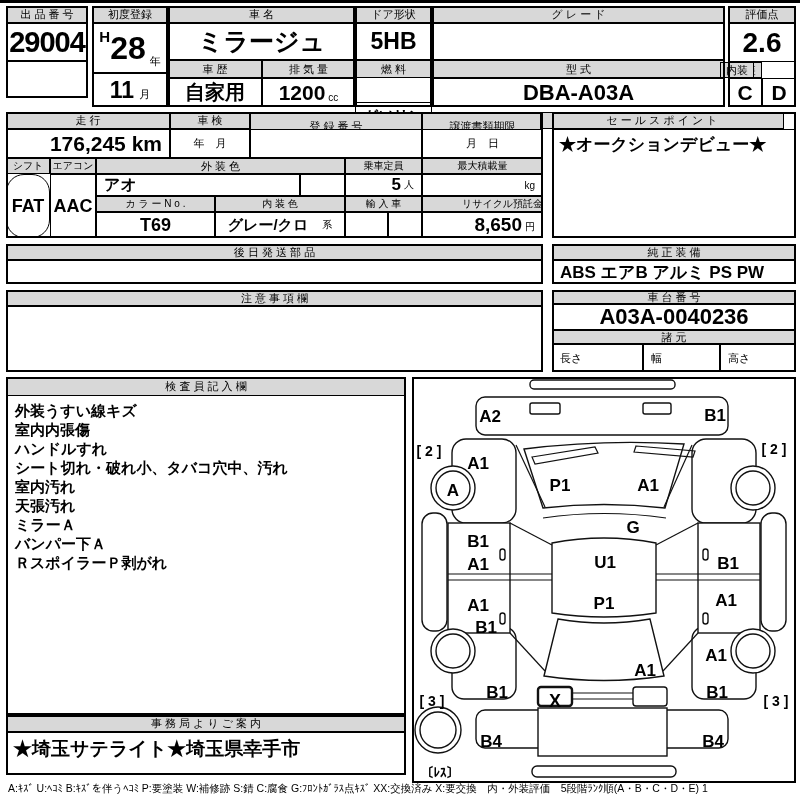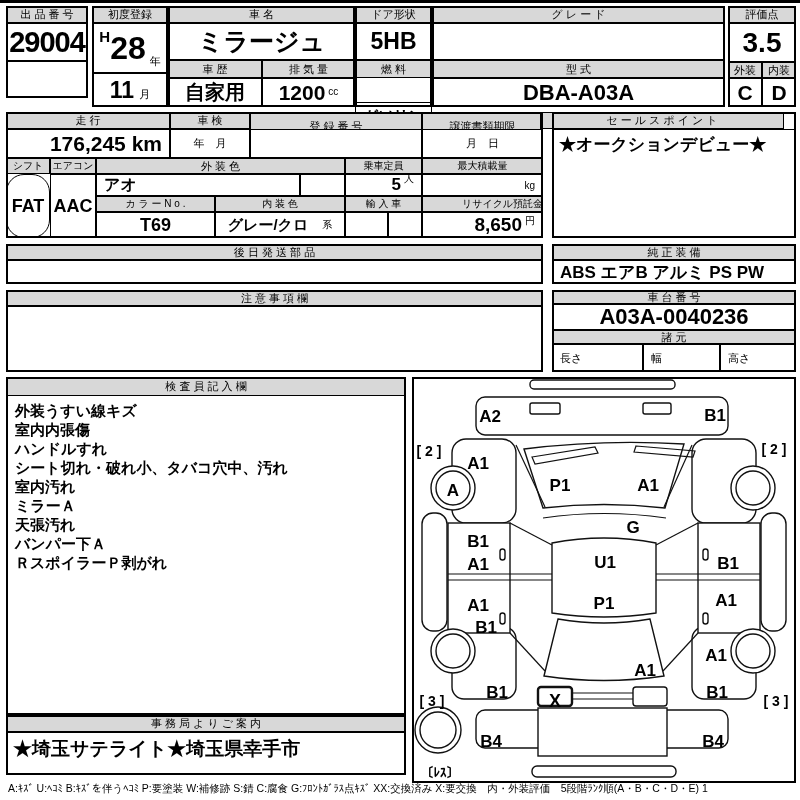--- a/index.html
+++ b/index.html
@@ -7,21 +7,21 @@
          font-family:"Liberation Sans",sans-serif;color:#000;}
   .cell{position:absolute;box-sizing:border-box;border:1px solid #000;background:#fff;
         display:flex;align-items:center;justify-content:center;overflow:hidden;white-space:nowrap;}
   .lbl{background:#d8d8d8;font-size:11px;font-weight:normal;}
   .val{font-weight:bold;}
   .left{justify-content:flex-start;padding-left:7px;}
   .right{justify-content:flex-end;padding-right:7px;}
   .topleft{align-items:flex-start;justify-content:flex-start;padding:3px 6px;}
   .frame{position:absolute;box-sizing:border-box;border:2px solid #000;pointer-events:none;}
   .topline{position:absolute;left:0;top:0;width:800px;height:3px;background:#000;}
-  .unit{font-size:10px;font-weight:normal;margin-left:3px;align-self:flex-end;padding-bottom:9px;}
+  .unit{font-size:10px;font-weight:normal;margin-left:3px;align-self:flex-end;padding-bottom:3px;}
   .notes{position:absolute;box-sizing:border-box;font-weight:bold;font-size:15px;line-height:19px;
          padding:5px 9px;}
   .legend{position:absolute;font-size:10.5px;white-space:nowrap;}
   svg text{font-family:"Liberation Sans",sans-serif;}
   .dmark{font-size:17px;font-weight:bold;text-anchor:middle;fill:#000;}
   .bracket{font-size:14px;}
   .xmark{font-size:18px;}
   .lesmark{font-size:13px;}
 </style>
 </head>
@@ -59,23 +59,23 @@
   <div class="cell val" style="left:355px;top:23px;width:77px;height:37px;font-size:23px;">5HB</div>
   <div class="cell lbl" style="left:355px;top:60px;width:77px;height:18px;">燃 料</div>
   <div class="cell val" style="left:355px;top:78px;width:77px;height:29px;font-size:15px;margin-top:24px;">ガソリン</div>
 
   <div class="cell lbl" style="left:432px;top:6px;width:293px;height:17px;">グ レ ー ド</div>
   <div class="cell val" style="left:432px;top:23px;width:293px;height:37px;"></div>
   <div class="cell lbl" style="left:432px;top:60px;width:293px;height:18px;">型 式</div>
   <div class="cell val" style="left:432px;top:78px;width:293px;height:29px;font-size:22px;">DBA-A03A</div>
 
   <div class="cell lbl" style="left:728px;top:6px;width:68px;height:17px;">評価点</div>
-  <div class="cell val" style="left:728px;top:23px;width:68px;height:39px;font-size:28px;">3.5</div>
+  <div class="cell val" style="left:728px;top:23px;width:68px;height:39px;font-size:28px;">2.6</div>
   <div class="cell lbl" style="left:728px;top:62px;width:34px;height:16px;">外装</div>
-  <div class="cell lbl" style="left:762px;top:62px;width:34px;height:16px;text-align:center;">内装</div>
+  <div class="cell lbl" style="left:720px;top:62px;width:34px;height:16px;text-align:center;">内装</div>
   <div class="cell val" style="left:728px;top:78px;width:34px;height:29px;font-size:21px;">C</div>
   <div class="cell val" style="left:762px;top:78px;width:34px;height:29px;font-size:21px;">D</div>
 
   <div class="cell lbl" style="left:6px;top:112px;width:164px;height:17px;">走 行</div>
   <div class="cell val right" style="left:6px;top:129px;width:164px;height:29px;font-size:21px;">176,245 km</div>
   <div class="cell lbl" style="left:170px;top:112px;width:80px;height:17px;">車 検</div>
   <div class="cell" style="left:170px;top:129px;width:80px;height:29px;font-size:11px;">年　月</div>
   <div class="cell lbl" style="left:250px;top:112px;width:172px;height:28px;">登 録 番 号</div>
   <div class="cell" style="left:250px;top:129px;width:172px;height:29px;"></div>
   <div class="cell lbl" style="left:422px;top:112px;width:121px;height:29px;">譲渡書類期限</div>
@@ -133,22 +133,22 @@
   <div class="cell left" style="left:643px;top:344px;width:77px;height:28px;font-size:11px;">幅</div>
   <div class="cell left" style="left:720px;top:344px;width:76px;height:28px;font-size:11px;">高さ</div>
 
   <div class="cell lbl" style="left:6px;top:377px;width:400px;height:19px;">検 査 員 記 入 欄</div>
   <div class="notes" style="left:6px;top:396px;width:400px;height:319px;" id="notes">
       <div>外装うすい線キズ</div>
       <div>室内内張傷</div>
       <div>ハンドルすれ</div>
       <div>シート切れ・破れ小、タバコ穴中、汚れ</div>
       <div>室内汚れ</div>
+      <div>天張汚れ</div>
       <div>ミラーＡ</div>
-      <div>天張汚れ</div>
       <div>バンパー下Ａ</div>
       <div>ＲスポイラーＰ剥がれ</div>
     </div>
 
   <div class="cell lbl" style="left:6px;top:715px;width:400px;height:17px;">事 務 局 よ り ご 案 内</div>
   <div class="cell val topleft" style="left:6px;top:732px;width:400px;height:43px;font-size:19px;">★埼玉サテライト★埼玉県幸手市</div>
 
   <svg style="position:absolute;left:412px;top:377px;" width="384" height="406" viewBox="0 0 384 406">
     <g fill="#fff" stroke="#111" stroke-width="1.4">
 

